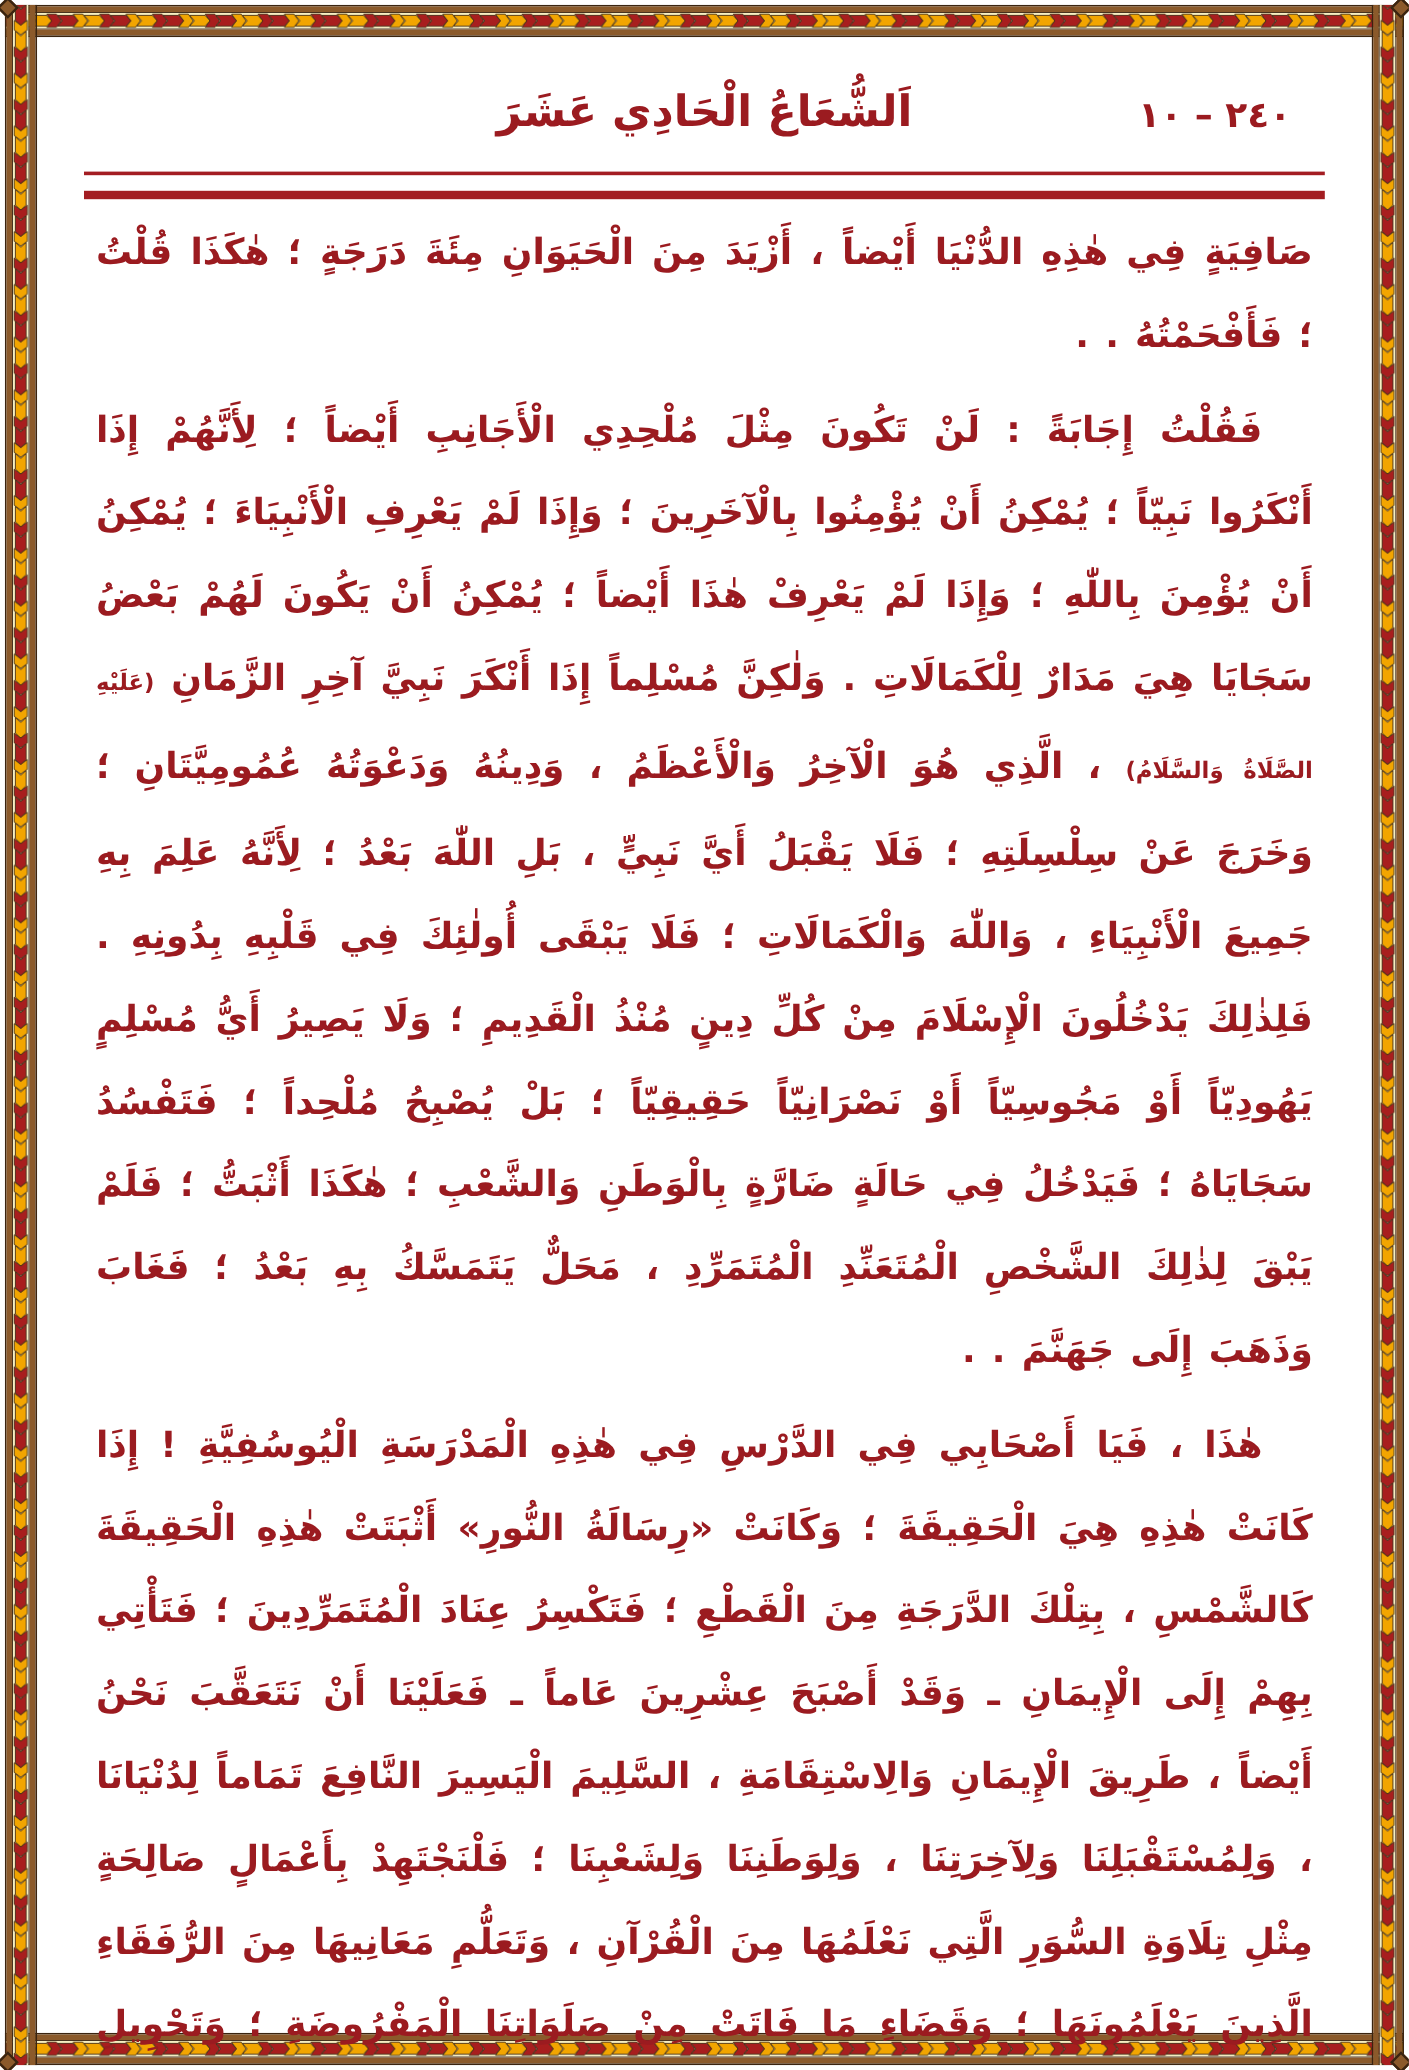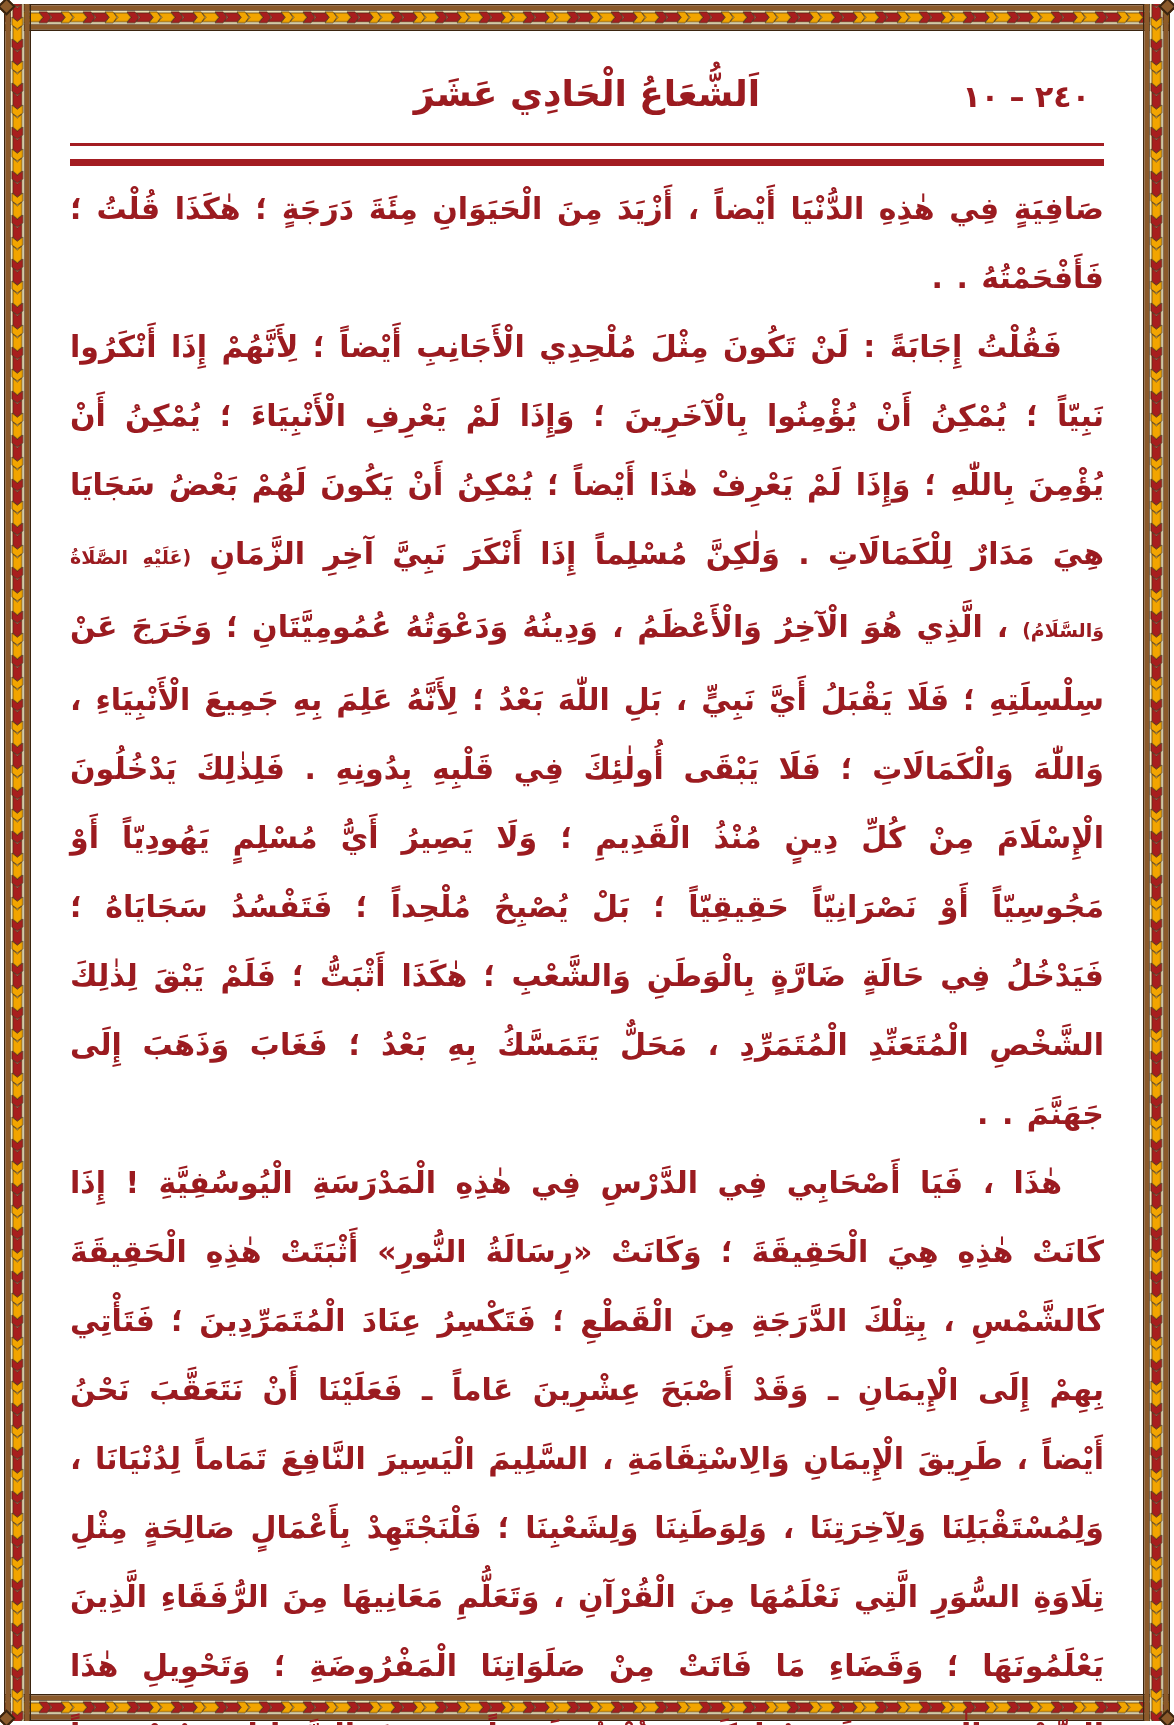--- a/index.html
+++ b/index.html
@@ -58,21 +58,21 @@
   .page-title{
     position:absolute;
     left:50%;top:42px;
     transform:translateX(-50%);
     font-size:36px;font-weight:bold;
     color:var(--text-red);
     white-space:nowrap;
   }
   .page-number{
     position:absolute;
-    right:14px;top:48px;
+    right:28px;top:48px;
     font-size:30px;font-weight:bold;
     color:var(--text-red);
     direction:rtl;
     white-space:nowrap;
     margin-left:36px;
   }
   .header-rule{
     margin-top:14px;
     height:13px;
     border-top:3px solid var(--rule-red);
@@ -80,21 +80,21 @@
   }
   .body-text{
     margin-top:8px;
     color:var(--text-red);
     font-size:30px;
     font-weight:bold;
     line-height:69px;
     text-align:justify;
     word-spacing:3px;
   }
-  .body-text p{margin:0;}
+  .body-text p{margin:10px;}
   .body-text p.indent{text-indent:42px;}
   .seg-red{color:var(--text-red);}
   .seg-black{color:var(--text-black);}
   .seal{
     font-size:19px;
     letter-spacing:-1px;
   }
 </style>
 </head>
 <body>

